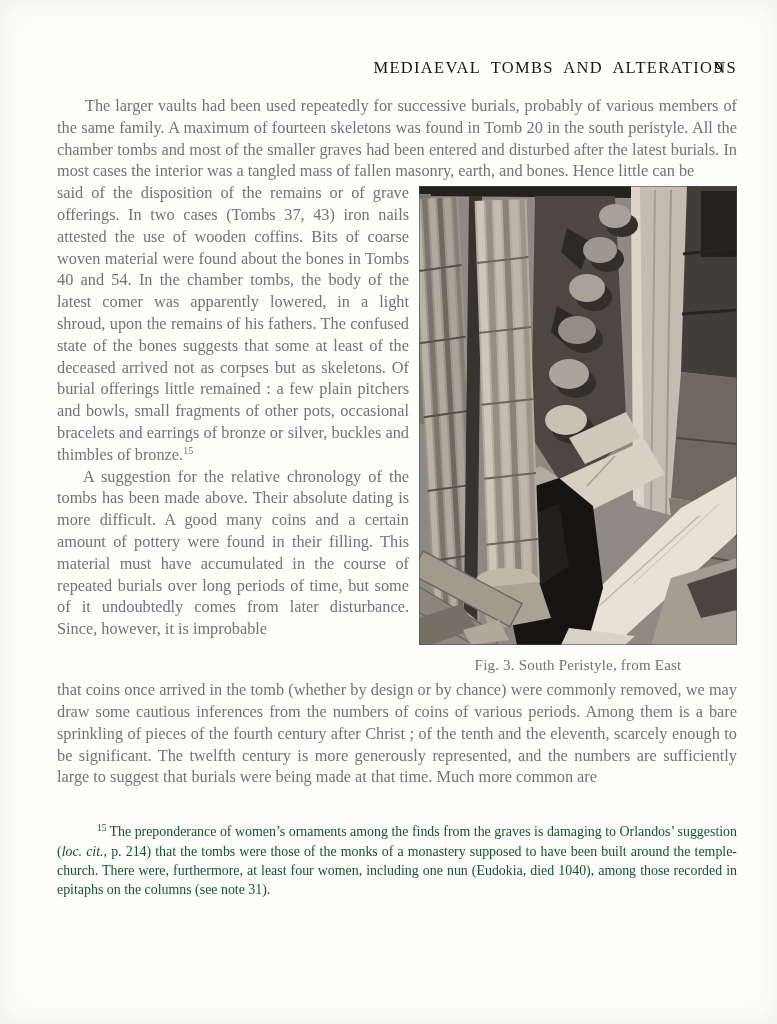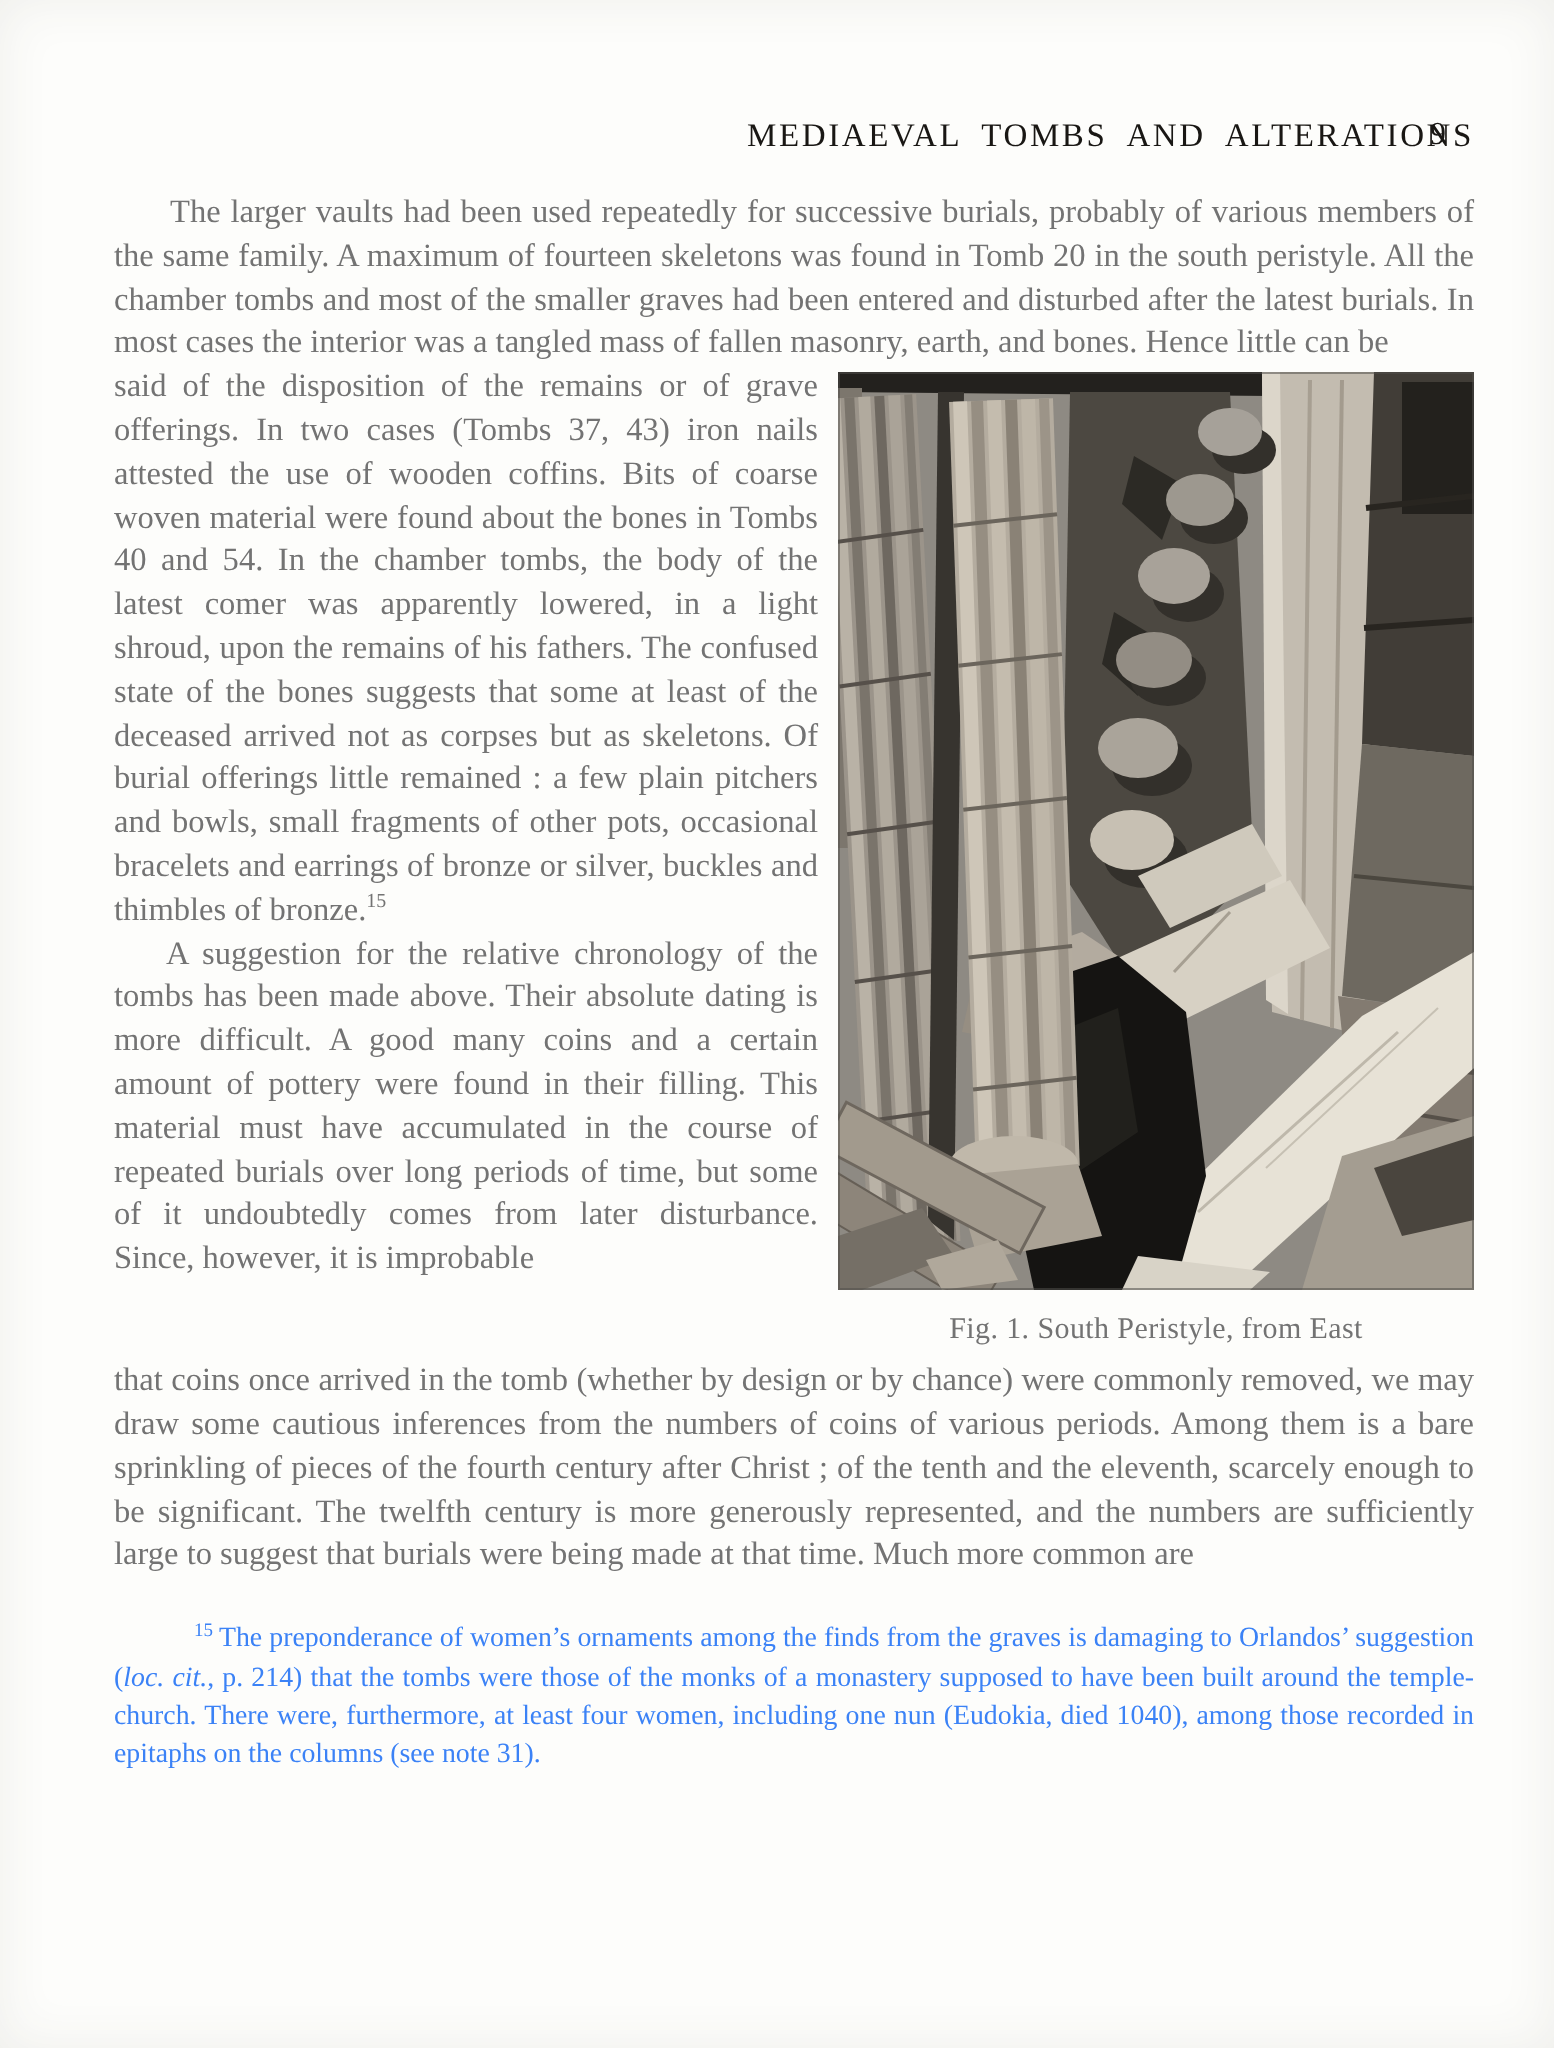--- a/index.html
+++ b/index.html
@@ -51,25 +51,25 @@
     line-height: 18px;
     margin-top: 11px;
     text-indent: 0;
     letter-spacing: .2px;
   }
   .para-indent { text-indent: 26px; }
   .para-continue { clear: both; padding-top: 1px; }
   sup.fn-ref { font-size: 10px; line-height: 0; }
   .footnote {
     width: 680px;
-    margin-top: 22px;
+    margin-top: 34px;
     font-size: 13.9px;
     line-height: 19.4px;
     text-align: justify;
-    color: #3b82f6;
+    color: #14532d;
   }
   .footnote p { text-indent: 40px; }
   .footnote sup { font-size: 9.5px; line-height: 0; margin-right: 3px; }
   .footnote i { font-style: italic; }
 </style>
 </head>
 <body>
 
 <div class="page">
 
@@ -194,21 +194,21 @@
             </g>
             <g transform="rotate(31 30 428)">
               <rect x="-14" y="420" width="100" height="22" fill="#8d857a" stroke="#665f56" stroke-width="1"></rect>
             </g>
             <polygon points="0,432 42,418 58,442 12,459 0,459" fill="#756f66"></polygon>
             <polygon points="44,444 80,434 90,454 52,459" fill="#b0a89b"></polygon>
           </g>
 
           <rect x="0.5" y="0.5" width="317" height="458" fill="none" stroke="#504e4a" opacity="0.55"></rect>
         </svg>
-        <div class="figure-caption">Fig. 1. South Peristyle, from East</div>
+        <div class="figure-caption">Fig. 3. South Peristyle, from East</div>
       </div>
 
       <p><span>said of the disposition of the remains or of grave offerings. In two cases (Tombs 37, 43) iron nails attested the use of wooden coffins. Bits of coarse woven material were found about the bones in Tombs 40 and 54. In the chamber tombs, the body of the latest comer was apparently lowered, in a light shroud, upon the remains of his fathers. The confused state of the bones suggests that some at least of the deceased arrived not as corpses but as skeletons. Of burial offerings little remained : a few plain pitchers and bowls, small fragments of other pots, occasional bracelets and earrings of bronze or silver, buckles and thimbles of bronze.</span><sup class="fn-ref">15</sup></p>
 
       <p class="para-indent">A suggestion for the relative chronology of the tombs has been made above. Their absolute dating is more difficult. A good many coins and a certain amount of pottery were found in their filling. This material must have accumulated in the course of repeated burials over long periods of time, but some of it undoubtedly comes from later disturbance. Since, however, it is improbable</p>
     </div>
 
     <p class="para-continue">that coins once arrived in the tomb (whether by design or by chance) were commonly removed, we may draw some cautious inferences from the numbers of coins of various periods. Among them is a bare sprinkling of pieces of the fourth century after Christ ; of the tenth and the eleventh, scarcely enough to be significant. The twelfth century is more generously represented, and the numbers are sufficiently large to suggest that burials were being made at that time. Much more common are</p>
 
   </div>

